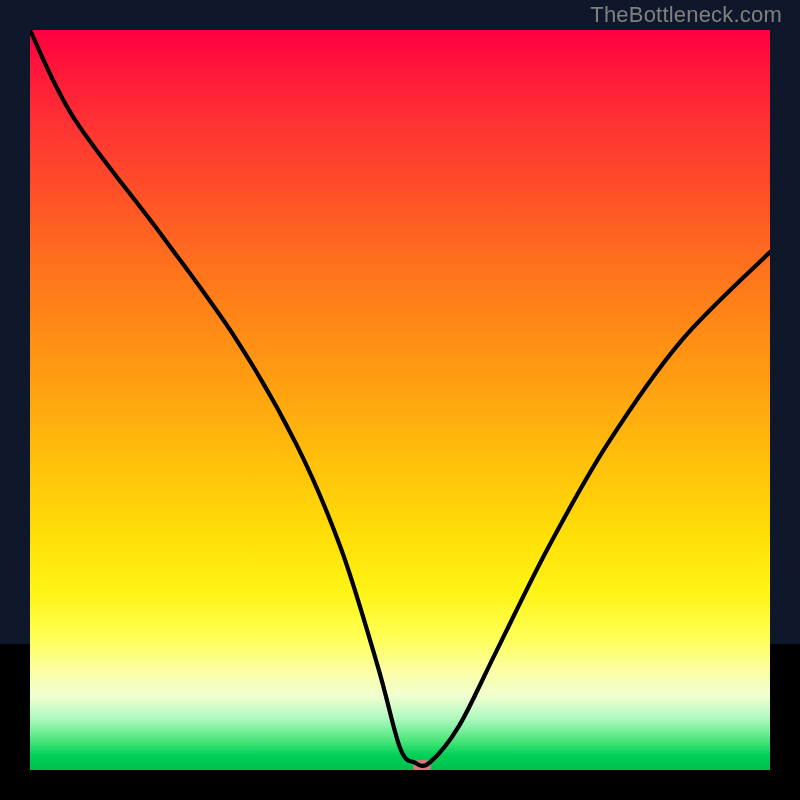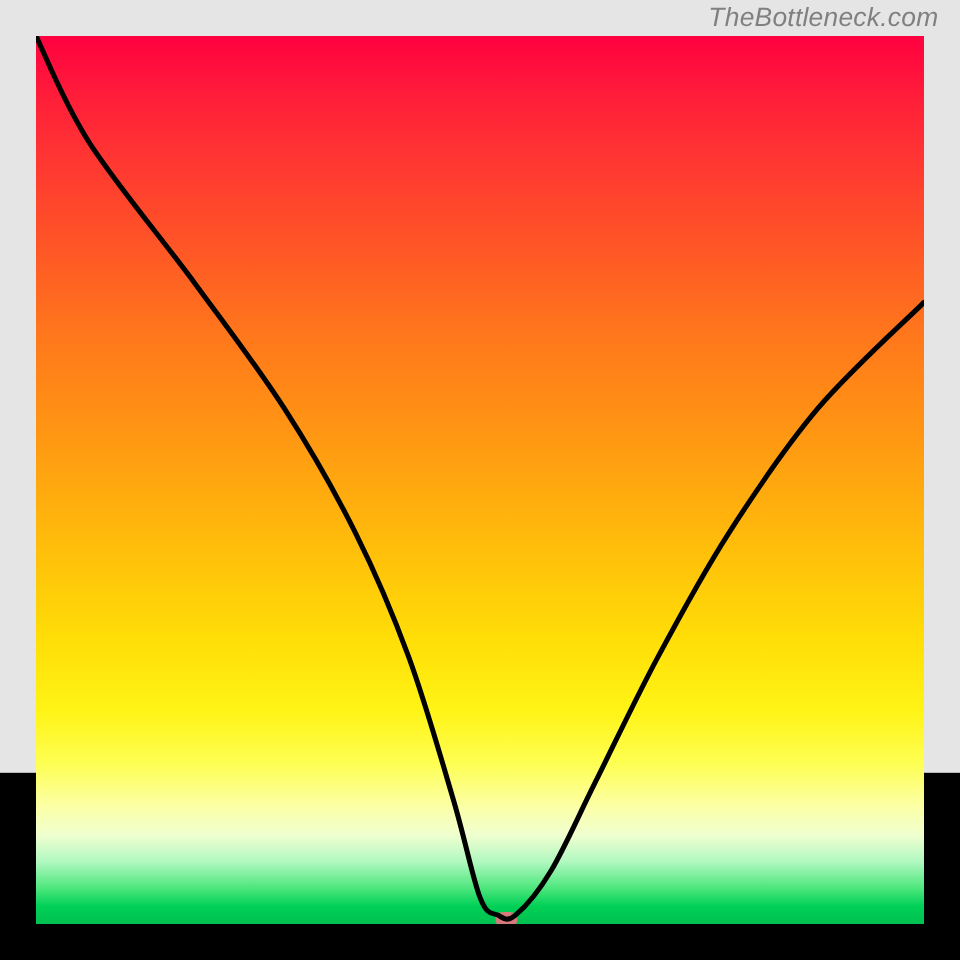--- a/index.html
+++ b/index.html
@@ -8,22 +8,21 @@
     width: 800px;
     height: 800px;
     background: #000;
     overflow: hidden;
     font-family: Arial, Helvetica, sans-serif;
   }
   .frame {
     position: relative;
     width: 800px;
     height: 644px;
-    background: #e5e5e5;
-    font-style: italic;
+    background: #0f172a;
   }
   .watermark {
     position: absolute;
     top: 2px;
     right: 18px;
     color: #808080;
     font-size: 22px;
     font-weight: 400;
     z-index: 10;
     letter-spacing: 0.2px;

